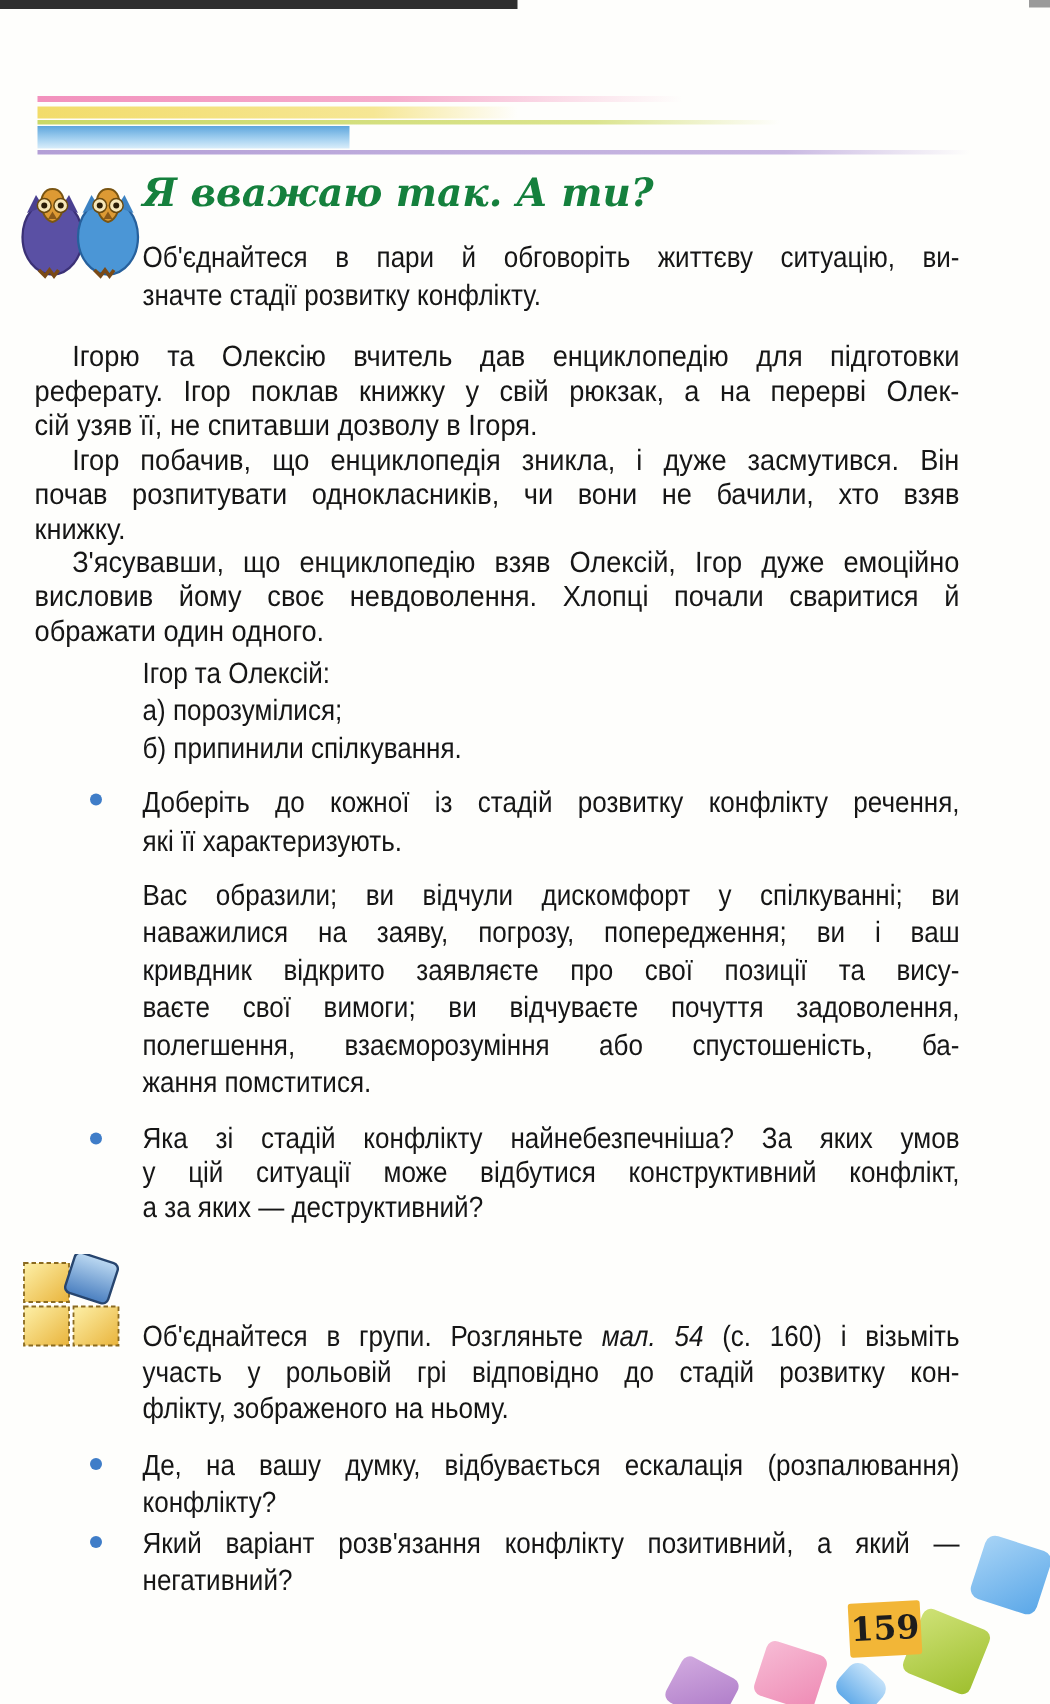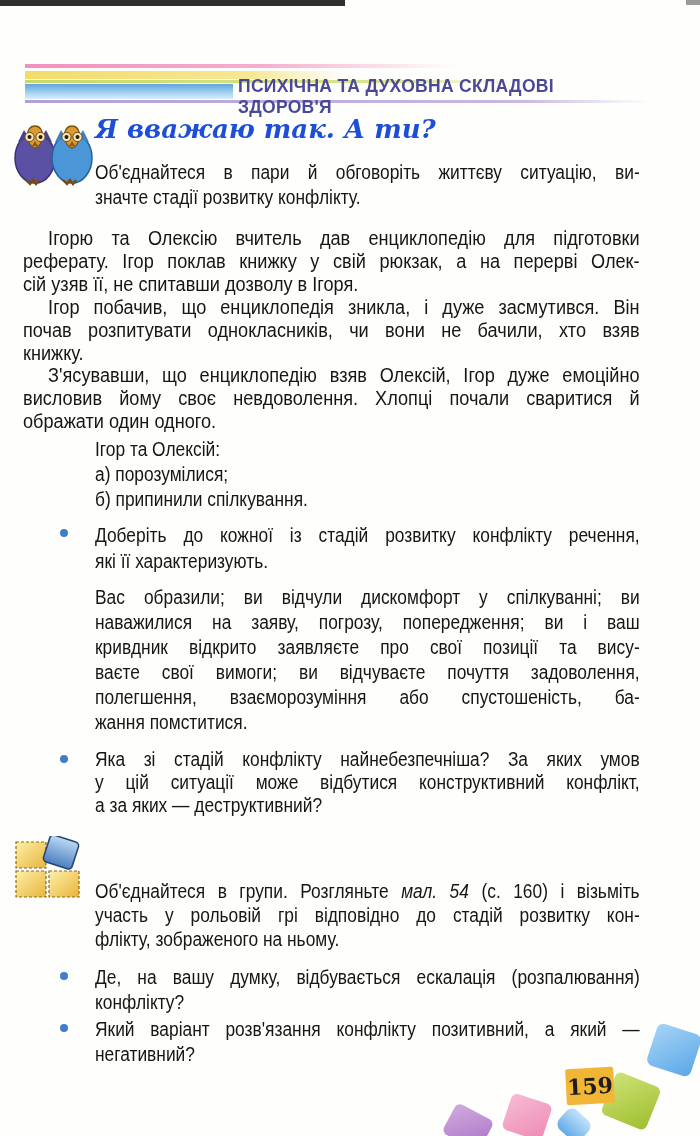--- a/index.html
+++ b/index.html
@@ -26,21 +26,21 @@
                    background:linear-gradient(90deg,#b39fd6,#c9b8e2 80%,rgba(200,185,225,0)); }
 
   .chapter-title {
     position:absolute; left:238px; top:76px; width:410px;
     font-size:17.5px; font-weight:bold; letter-spacing:0.3px; color:#4b4897;
   }
 
   .script-heading {
     position:absolute; left:95px;
     font-family:"DejaVu Serif", serif; font-style:italic; font-weight:bold;
-    font-size:26px; color:#1d4ed8; white-space:nowrap;
+    font-size:26px; color:#15803d; white-space:nowrap;
   }
   .h-act1 { top:114px; }
   .h-act2 { top:838px; }
 
   .icon-abs { position:absolute; }
 
   
   .tblock { position:absolute; font-size:19.5px; transform-origin:0 0; }
   .para-full { left:23px;  width:663px; transform:scaleX(0.93); }
   .para-ind  { left:95px;  width:612px; transform:scaleX(0.89); }
@@ -90,21 +90,20 @@
 
   <div class="scan-strip-l"></div>
   <div class="scan-strip-r"></div>
 
   <div class="stripe stripe-pink"></div>
   <div class="stripe stripe-yellow"></div>
   <div class="stripe stripe-green"></div>
   <div class="stripe stripe-blue"></div>
   <div class="stripe stripe-purple"></div>
 
-  <div class="chapter-title">ПСИХІЧНА ТА ДУХОВНА СКЛАДОВІ ЗДОРОВ'Я</div>
 
   <div class="icon-abs" style="left:12px; top:116px;">
     <svg width="88" height="70" viewBox="0 0 88 70">
 
       <ellipse cx="23" cy="42" rx="20" ry="25" fill="#5a50a4" stroke="#3b3176" stroke-width="1.5"></ellipse>
       <path d="M6 26 L12 14 L17 22 Z" fill="#4a4090"></path>
       <path d="M40 26 L34 14 L29 22 Z" fill="#4a4090"></path>
       <path d="M23 10 C34 10 32 30 23 32 C14 30 12 10 23 10 Z" fill="#dd9a34" stroke="#7a5512" stroke-width="1.3"></path>
       <circle cx="17.5" cy="21" r="4.6" fill="#f6e6b8" stroke="#6a4a10" stroke-width="1"></circle>
       <circle cx="28.5" cy="21" r="4.6" fill="#f6e6b8" stroke="#6a4a10" stroke-width="1"></circle>

